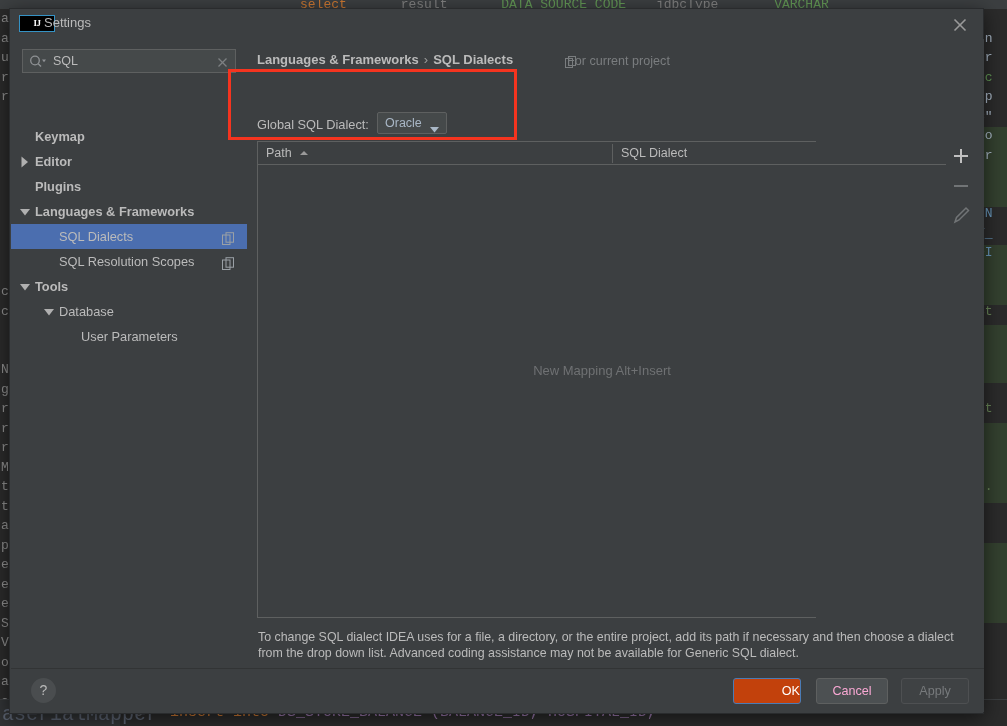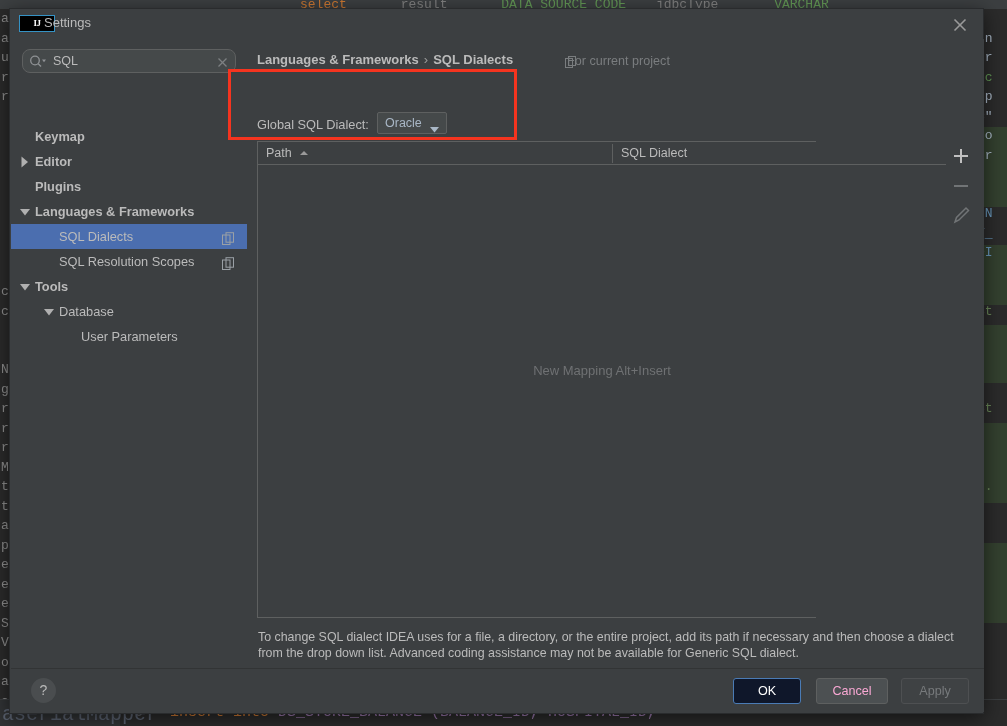--- a/index.html
+++ b/index.html
@@ -89,21 +89,21 @@
 
   
   .sidebar {
     position: absolute; left: 1px; top: 30px;
     width: 236px; height: 632px;
     background: #3c3f41;
   }
   .search-wrap { position: absolute; left: 11px; top: 10px; width: 214px; height: 24px; }
   .search-box {
     width: 214px; height: 24px;
-    background: #45494a; border: 1px solid #5e6060; border-radius: 8px;
+    background: #45494a; border: 1px solid #5e6060; border-radius: 0;
     position: relative;
     padding-left: 30px;
   }
   .search-ico { position: absolute; left: 6px; top: 4px; width: 18px; height: 15px; }
   .search-val {
     position: absolute; left: 30px; top: 4px;
     font-size: 12.5px; color: #bbbbbb;
   }
   .search-clear { position: absolute; right: 6px; top: 5px; width: 13px; height: 13px; cursor: pointer; }
 
@@ -169,21 +169,21 @@
     border-radius: 50%; background: #4a4d4f;
     color: #b9b9b9; font-size: 14px; text-align: center; line-height: 25px;
     cursor: pointer;
   }
   .btn {
     position: absolute; top: 9px; height: 26px;
     border: 1px solid #5e6060; border-radius: 3px;
     background: #4c5052; color: #f9a8d4;
     font-size: 12.6px; text-align: center; line-height: 24px; cursor: pointer;
   }
-  .btn.primary { background: #0f172a; border-color: #4a7bb5; color: #ffffff; }
+  .btn.primary { background: #c2410c; border-color: #4a7bb5; color: #ffffff; text-align: right; }
   .btn.disabled { color: #777a7c; background: #3f4244; border-color: #4e5052; cursor: default; }
 
   
   .annot {
     position: absolute; left: 228px; top: 69px;
     width: 289px; height: 71px;
     border: 3px solid #f5341f; pointer-events: none;
   }
 </style>
 </head>

